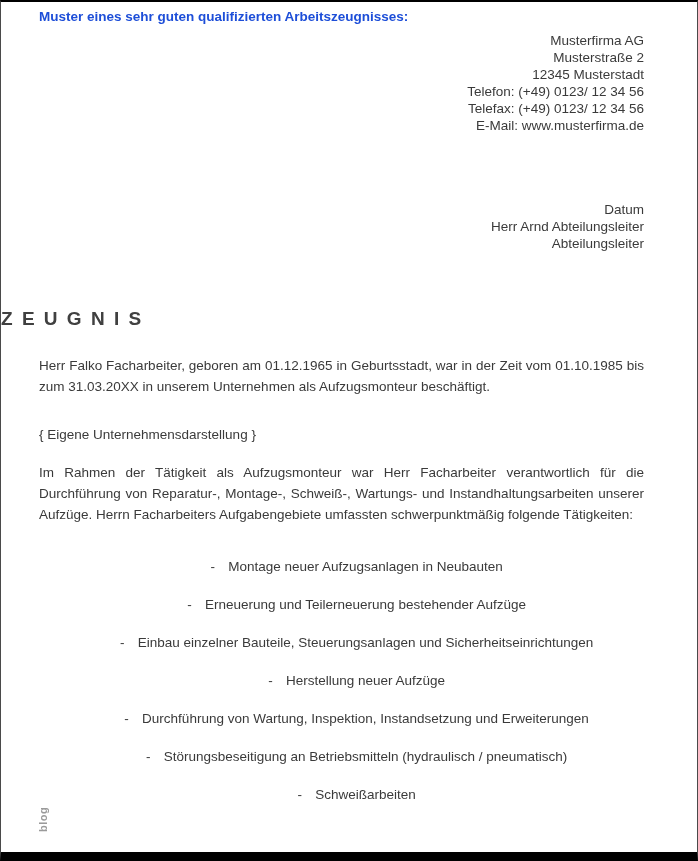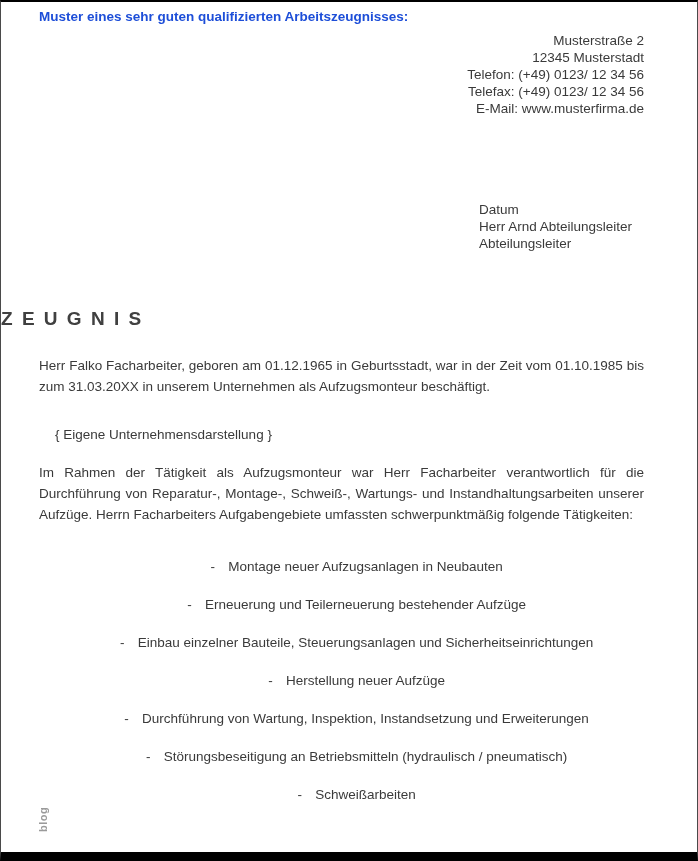--- a/index.html
+++ b/index.html
@@ -33,21 +33,22 @@
     position: absolute;
     top: 30px;
     right: 53px;
     text-align: right;
     line-height: 17px;
   }
 
   .recipient {
     position: absolute;
     top: 199px;
-    right: 65px;
+    right: 53px;
+    text-align: right;
     line-height: 17px;
   }
 
   .title {
     position: absolute;
     top: 306px;
     left: 0;
     width: 100%;
     text-align: left;
     font-weight: bold;
@@ -63,21 +64,20 @@
     text-align: justify;
     line-height: 21px;
   }
 
   .para-intro { top: 353px; }
 
   .placeholder {
     position: absolute;
     top: 425px;
     left: 38px;
-    margin-left: 16px;
   }
 
   .para-tasks { top: 460px; }
 
   .tasks {
     position: absolute;
     top: 556px;
     left: 38px;
     right: 53px;
     text-align: center;
@@ -108,20 +108,21 @@
   }
 </style>
 </head>
 <body>
 
 <div class="page">
 
   <div class="heading">Muster eines sehr guten qualifizierten Arbeitszeugnisses:</div>
 
   <div class="sender">
+    <div>Musterfirma AG</div>
     <div>Musterstraße 2</div>
     <div>12345 Musterstadt</div>
     <div>Telefon: (+49) 0123/ 12 34 56</div>
     <div>Telefax: (+49) 0123/ 12 34 56</div>
     <div>E-Mail: www.musterfirma.de</div>
   </div>
 
   <div class="recipient">
     <div>Datum</div>
     <div>Herr Arnd Abteilungsleiter</div>

